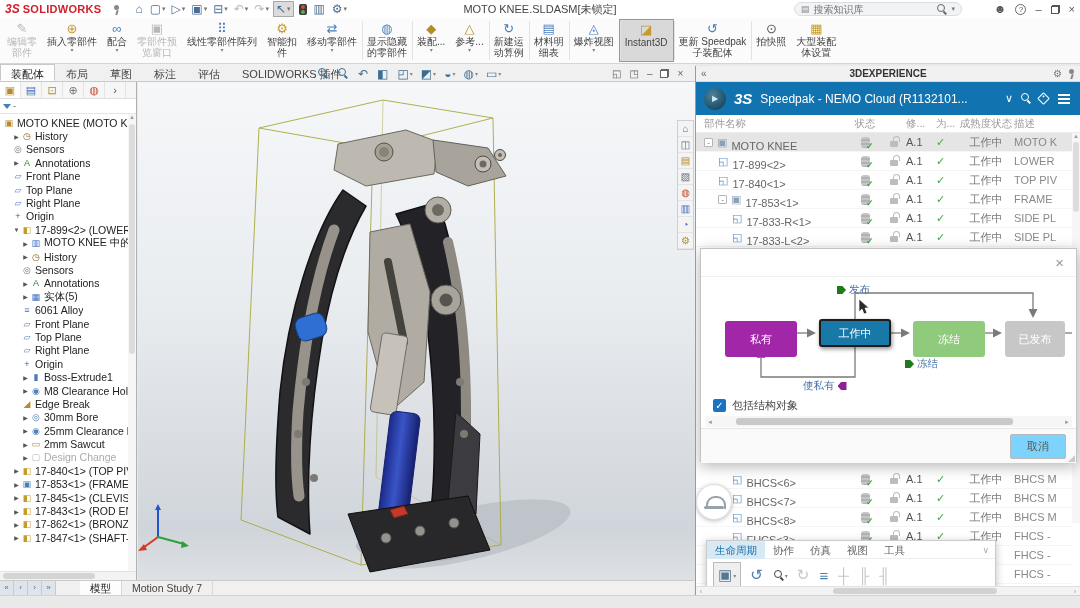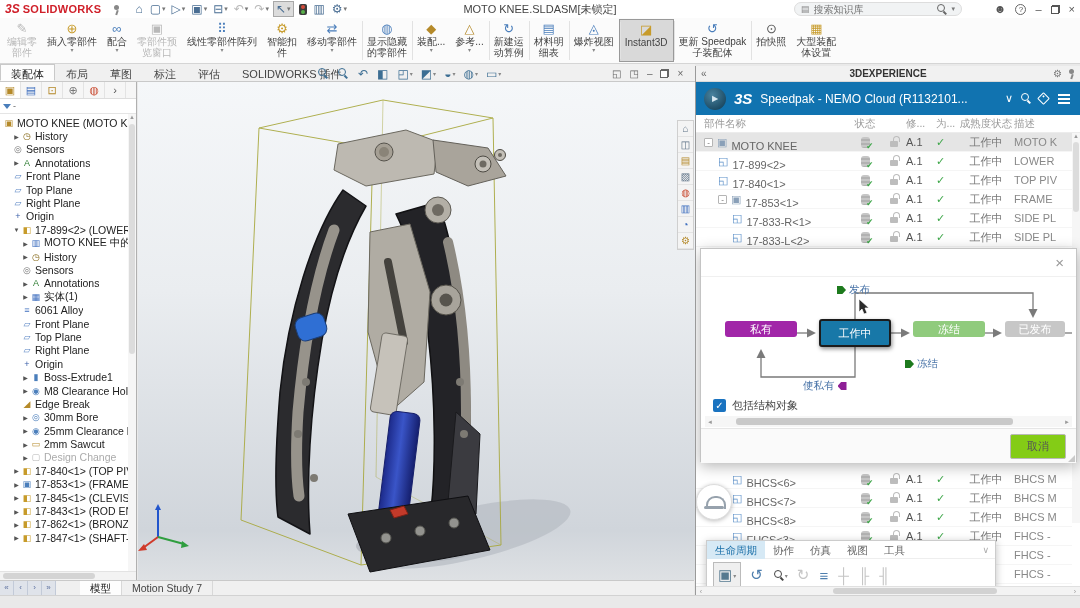--- a/index.html
+++ b/index.html
@@ -136,36 +136,36 @@
   .pvthumb { position:absolute; left:1px; right:1px; top:9px; height:70px; background:#dcdcdc; border-radius:3px; }
 
   
   .dialog { position:absolute; left:4px; top:182px; width:377px; height:214px; background:#fff;
             border:1px solid #c4c4c4; box-shadow:0 4px 14px rgba(0,0,0,.3); z-index:40; }
   .dtitlebar { height:28px; display:flex; align-items:center; padding:0 12px; border-bottom:1px solid #f0f0f0; }
   .dtitle { font-size:13px; font-weight:bold; color:#333; }
   .dclose { margin-left:auto; color:#999; font-size:15px; }
   .ddiag { position:relative; height:118px; margin:0 6px; }
   .darrows { position:absolute; inset:0; }
-  .sbox { position:absolute; top:44px; height:16px; border-radius:3px; color:#fff; font-size:11px;
+  .sbox { position:absolute; top:44px; height:36px; border-radius:3px; color:#fff; font-size:11px;
           display:flex; align-items:center; justify-content:center; }
   .sbox.selstate { top:42px; height:28px; border:2px solid #1c1c1c; box-shadow:1px 2px 4px rgba(0,0,0,.45); }
   .dact { position:absolute; display:flex; align-items:center; gap:3px; font-size:10.5px; color:#4a74a8; }
   .flag-r { width:9px; height:8px; background:#1d7a1d; clip-path:polygon(0 0,60% 0,100% 50%,60% 100%,0 100%); flex:none; }
   .flag-l { width:9px; height:8px; background:#8e1f96; clip-path:polygon(100% 0,40% 0,0 50%,40% 100%,100% 100%); flex:none; }
   .dcheck { display:flex; align-items:center; gap:6px; padding:0 12px; font-size:11px; color:#444; height:20px; }
   .cbox { width:13px; height:13px; background:#1a73c0; border-radius:2px; color:#fff; font-size:10px;
           line-height:13px; text-align:center; flex:none; }
   .dhscroll { height:11px; margin:1px 4px; background:#f6f6f6; display:flex; align-items:center; position:relative; }
   .dhscroll .sa { font-size:6px; color:#999; width:10px; text-align:center; }
   .dhtrack { flex:1; position:relative; height:7px; }
   .dhthumb { position:absolute; left:6%; width:80%; top:0; height:7px; background:#c9c9c9; border-radius:3px; }
   .dfoot { height:35px; background:#fafafa; border-top:1px solid #e6e6e6; display:flex; align-items:center;
            justify-content:flex-end; padding:0 10px; position:relative; }
-  .btn-cancel { border:1px solid #b9b9b9; background:#84cc16; padding:4px 16px; font-size:11px; color:#555; border-radius:2px;
+  .btn-cancel { border:1px solid #b9b9b9; background:#7dd3fc; padding:4px 16px; font-size:11px; color:#555; border-radius:2px;
                 font-family:"Liberation Sans",sans-serif; }
   .grip { position:absolute; right:1px; bottom:1px; width:0; height:0; border-left:7px solid transparent; border-bottom:7px solid #c9c9c9; }
 
   
   .ptoolbar { position:absolute; left:10px; top:474px; width:290px; background:#fff; border:1px solid #ccc;
               box-shadow:0 2px 8px rgba(0,0,0,.25); z-index:45; }
   .pt-tabs { display:flex; align-items:center; height:18px; border-bottom:1px solid #eee; font-size:10.5px; color:#666; }
   .pt-tab { padding:0 8px; line-height:18px; }
   .pt-tab.active { background:#d6e9f5; color:#1a6fa8; }
   .pt-collapse { margin-left:auto; padding:0 6px; color:#aaa; font-size:9px; }
@@ -621,21 +621,21 @@
 
         <div class="trow" style="padding-left: 21px;">
           <span class="texp">▶</span>
           <span class="ticon" style="color: rgb(46, 125, 50);">A</span>
           <span class="tlabel">Annotations</span>
         </div>
 
         <div class="trow" style="padding-left: 21px;">
           <span class="texp">▶</span>
           <span class="ticon" style="color: rgb(63, 111, 191);">▦</span>
-          <span class="tlabel">实体(1)</span>
+          <span class="tlabel">实体(5)</span>
         </div>
 
         <div class="trow" style="padding-left: 21px;">
 
           <span class="ticon" style="color: rgb(63, 111, 191);">≡</span>
           <span class="tlabel">6061 Alloy</span>
         </div>
 
         <div class="trow" style="padding-left: 21px;">
 

